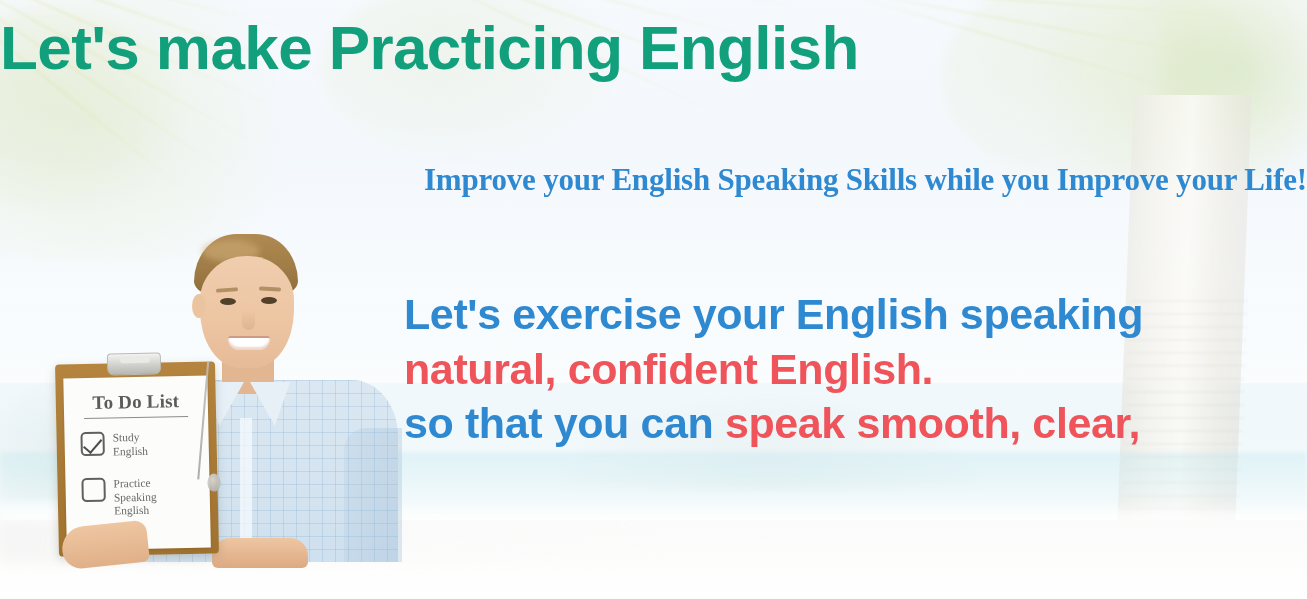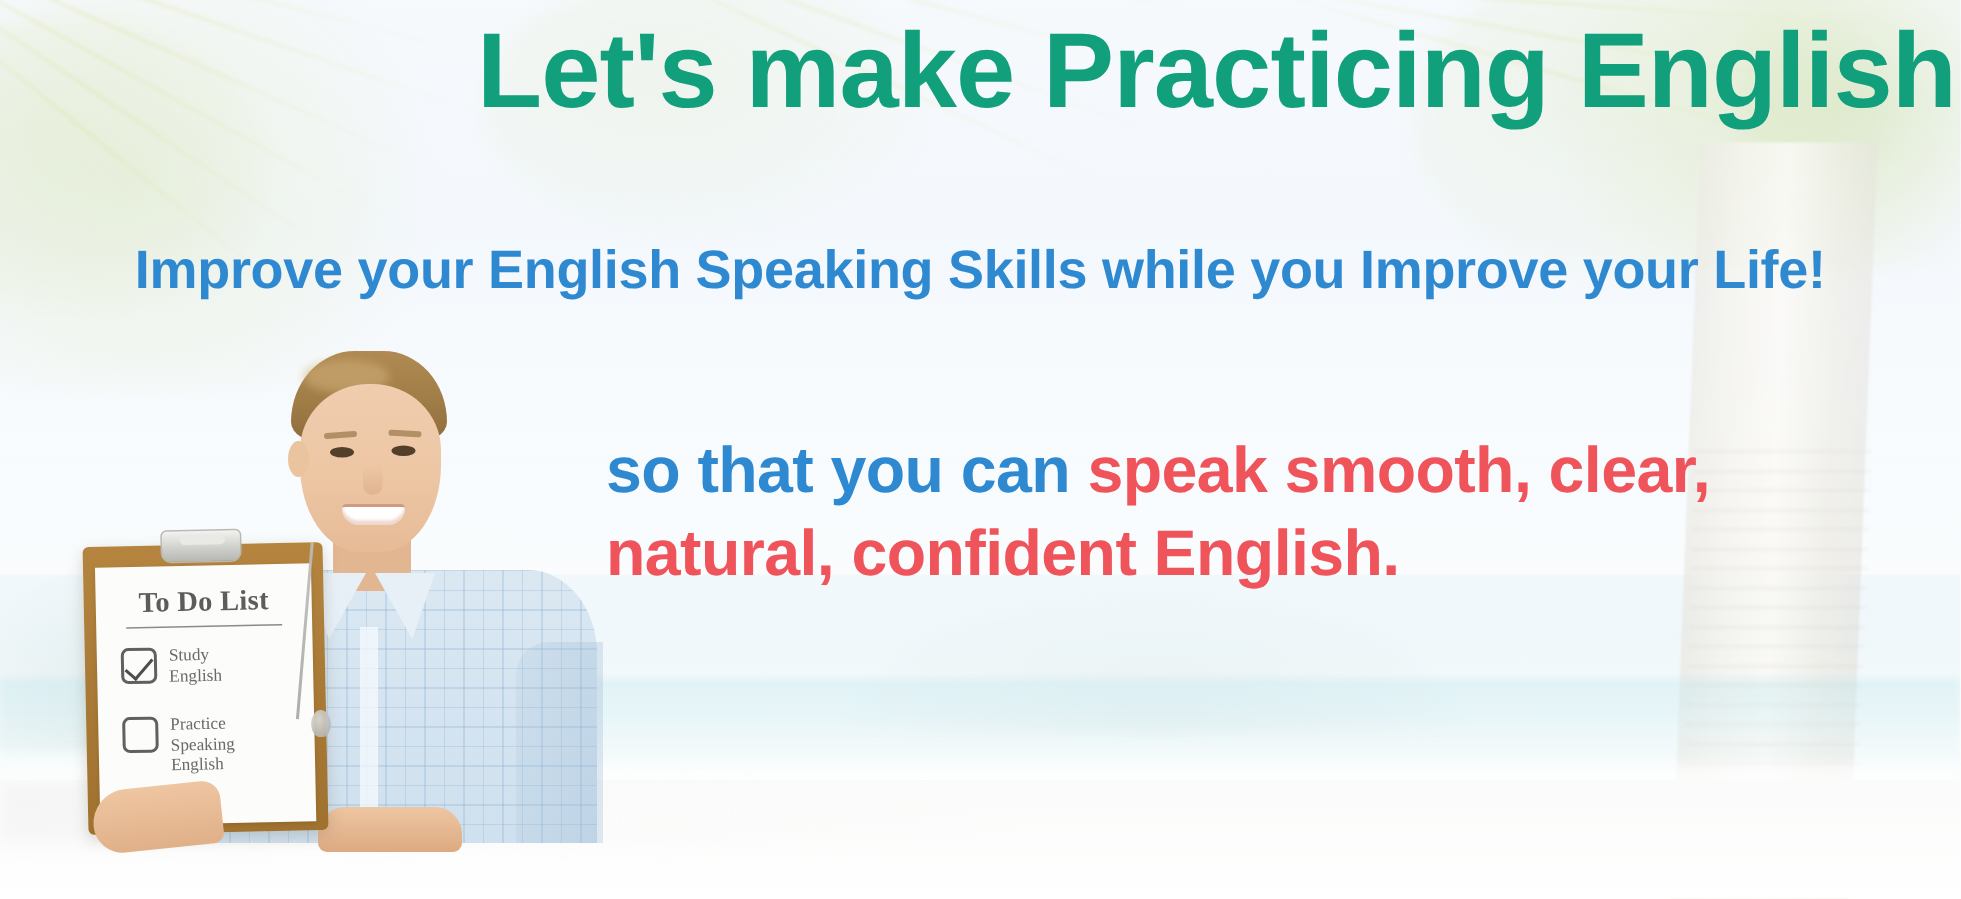--- a/index.html
+++ b/index.html
@@ -134,40 +134,41 @@
   .bg-veil {
     position: absolute; inset: 0;
     background: linear-gradient(to bottom, rgba(255,255,255,0.50) 0%, rgba(255,255,255,0.44) 45%, rgba(255,255,255,0.34) 70%, rgba(255,255,255,0.50) 100%);
   }
 
   
   .content { position: absolute; inset: 0; }
 
   .headline {
     position: absolute;
-    left: 0; right: 3px; top: 14px;
-    text-align: right;
-    font-size: 71px;
+    left: 0; right: 16px; top: 14px;
+    text-align: left;
+    font-size: 62px;
     line-height: 68px;
     font-weight: 700;
     letter-spacing: -0.6px;
     color: #12a07c;
     text-shadow: 0 0 1px rgba(255,255,255,0.35);
   }
   .headline .l2 { display: block; }
 
   .subhead {
     position: absolute;
     left: 0; right: 0; top: 163px;
-    text-align: center;
-    font-size: 36px;
+    text-align: right;
+    font-size: 31px;
     line-height: 34px;
     font-weight: 700;
     letter-spacing: -0.2px;
     color: #2f89d1;
+    font-family: Liberation Serif, serif;
   }
 
   .body-copy {
     position: absolute;
     left: 404px;
     top: 287px;
     width: 880px;
     font-size: 43px;
     line-height: 54.5px;
     font-weight: 700;
@@ -445,21 +446,24 @@
   <div class="content">
 
     <div class="headline">
       <span class="l1">Let's make Practicing English</span>
     </div>
 
     <div class="subhead">Improve your English Speaking Skills while you Improve your Life!</div>
 
     <div class="body-copy">
       <span class="ln">
-        <span>so that you can </span><span class="em-red">speak smooth, clear,</span>
+        <span>Let's exercise your English speaking</span>
       </span>
       <span class="ln">
         <span class="em-red">natural, confident English.</span>
       </span>
+      <span class="ln">
+        <span>so that you can </span><span class="em-red">speak smooth, clear,</span>
+      </span>
     </div>
 
   </div>
 </div>
 
 </body></html>

